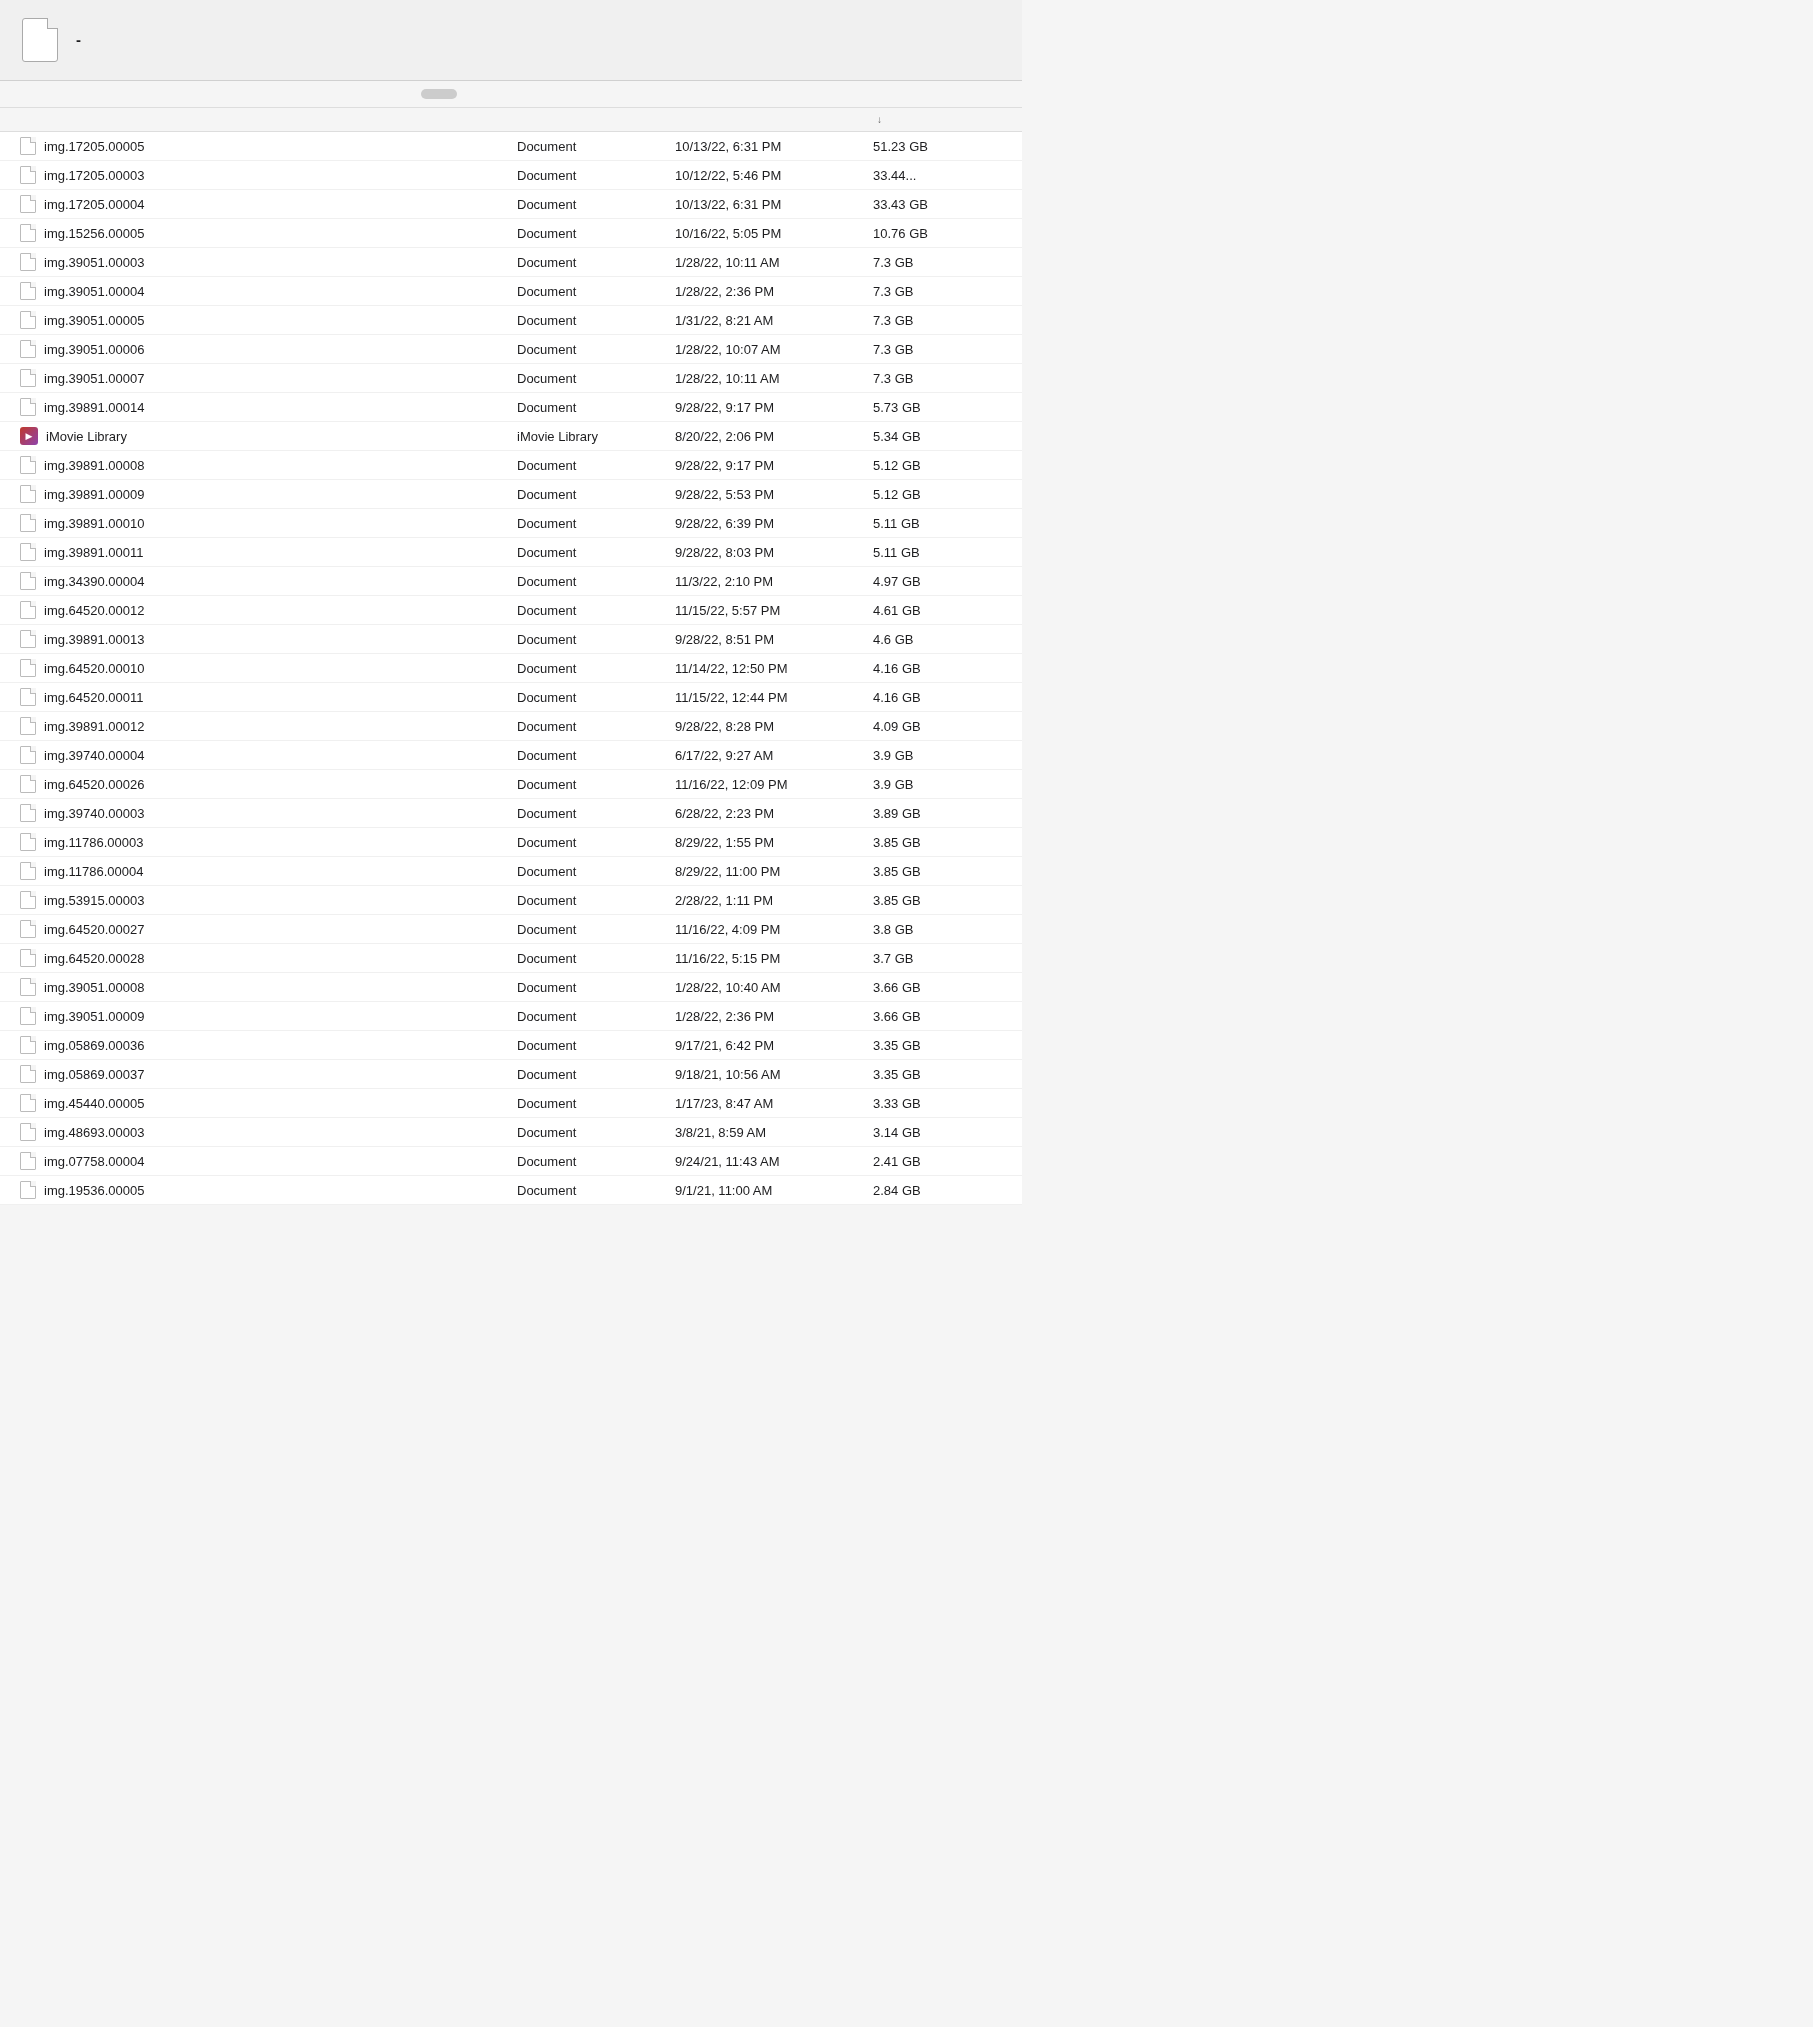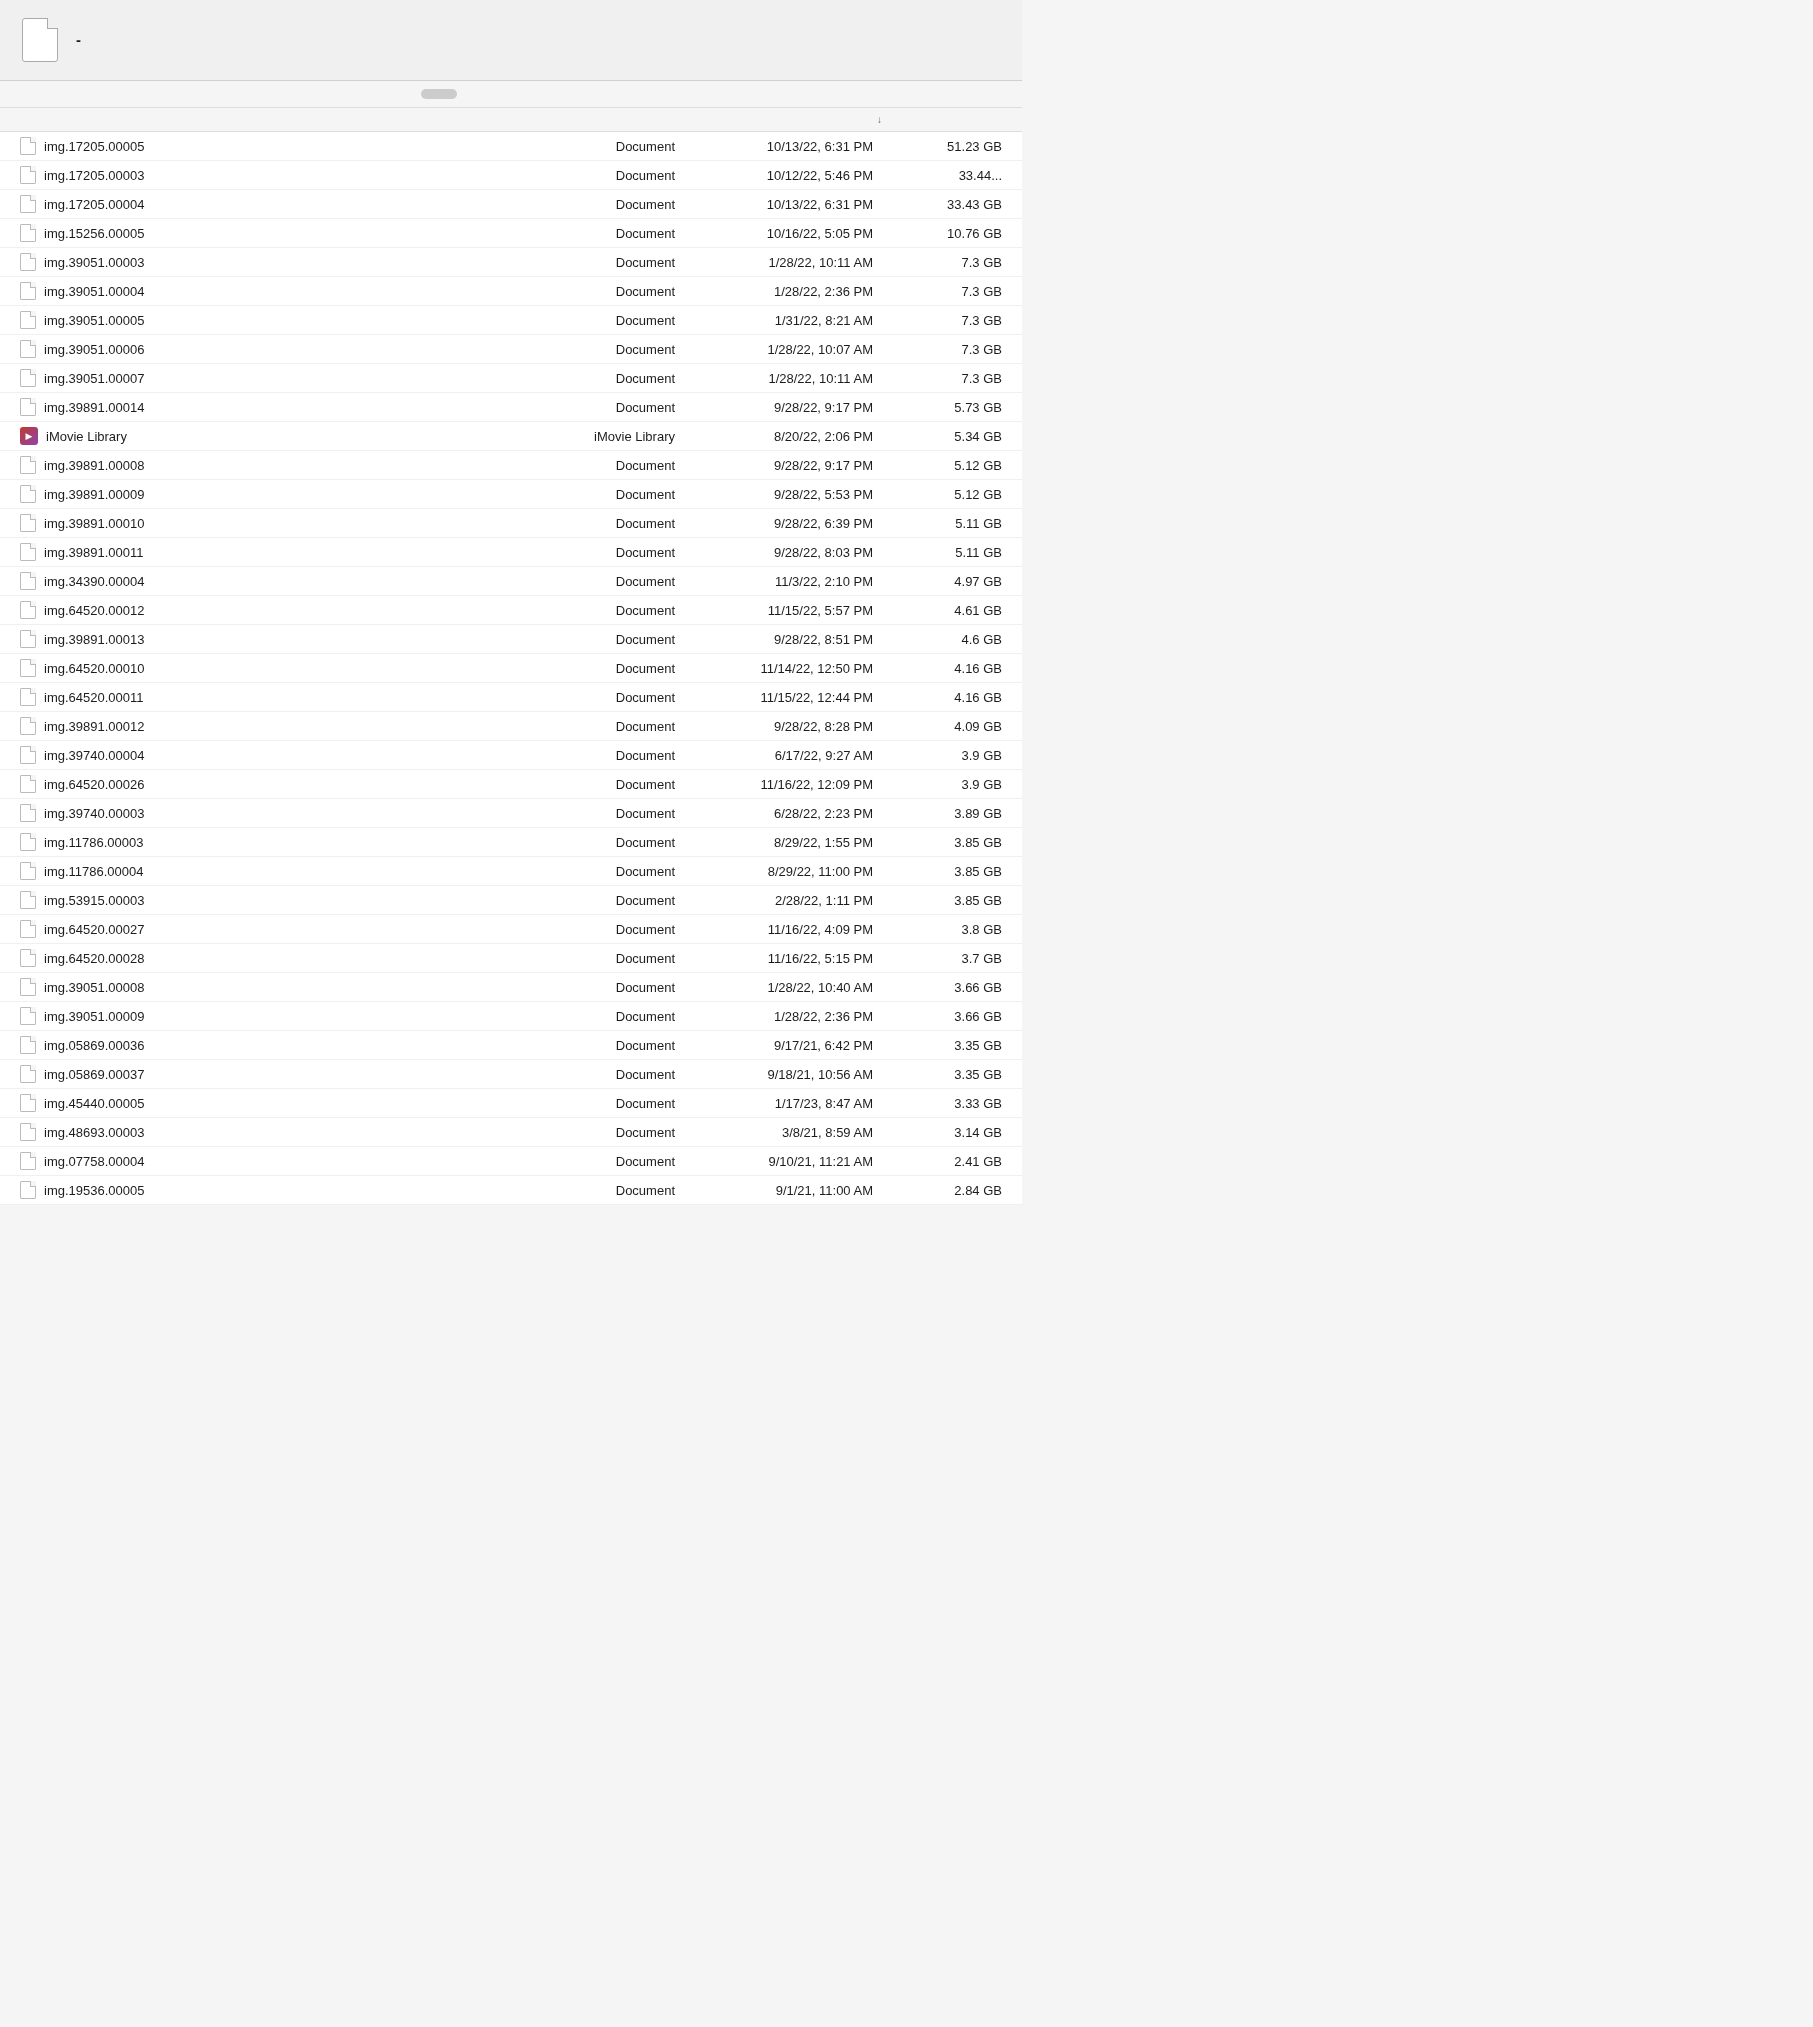--- a/index.html
+++ b/index.html
@@ -117,21 +117,20 @@
       gap: 4px;
     }
 
     .sort-arrow {
       font-size: 10px;
       color: #666;
     }
 
     .file-list {
       background: white;
-      text-align: right;
     }
 
     .file-row {
       display: grid;
       grid-template-columns: 1fr 158px 198px 129px;
       padding: 5px 20px;
       border-bottom: 1px solid #f0f0f0;
       align-items: center;
     }
 
@@ -533,21 +532,21 @@
     <div class="col-kind">Document</div>
     <div class="col-accessed">3/8/21, 8:59 AM</div>
     <div class="col-size">3.14 GB</div>
   </div>
       <div class="file-row">
     <div class="file-name">
       <div class="file-icon"></div>
       <span>img.07758.00004</span>
     </div>
     <div class="col-kind">Document</div>
-    <div class="col-accessed">9/10/21, 11:21 AM</div>
+    <div class="col-accessed">9/24/21, 11:43 AM</div>
     <div class="col-size">2.41 GB</div>
   </div>
       <div class="file-row">
     <div class="file-name">
       <div class="file-icon"></div>
       <span>img.19536.00005</span>
     </div>
     <div class="col-kind">Document</div>
     <div class="col-accessed">9/1/21, 11:00 AM</div>
     <div class="col-size">2.84 GB</div>

